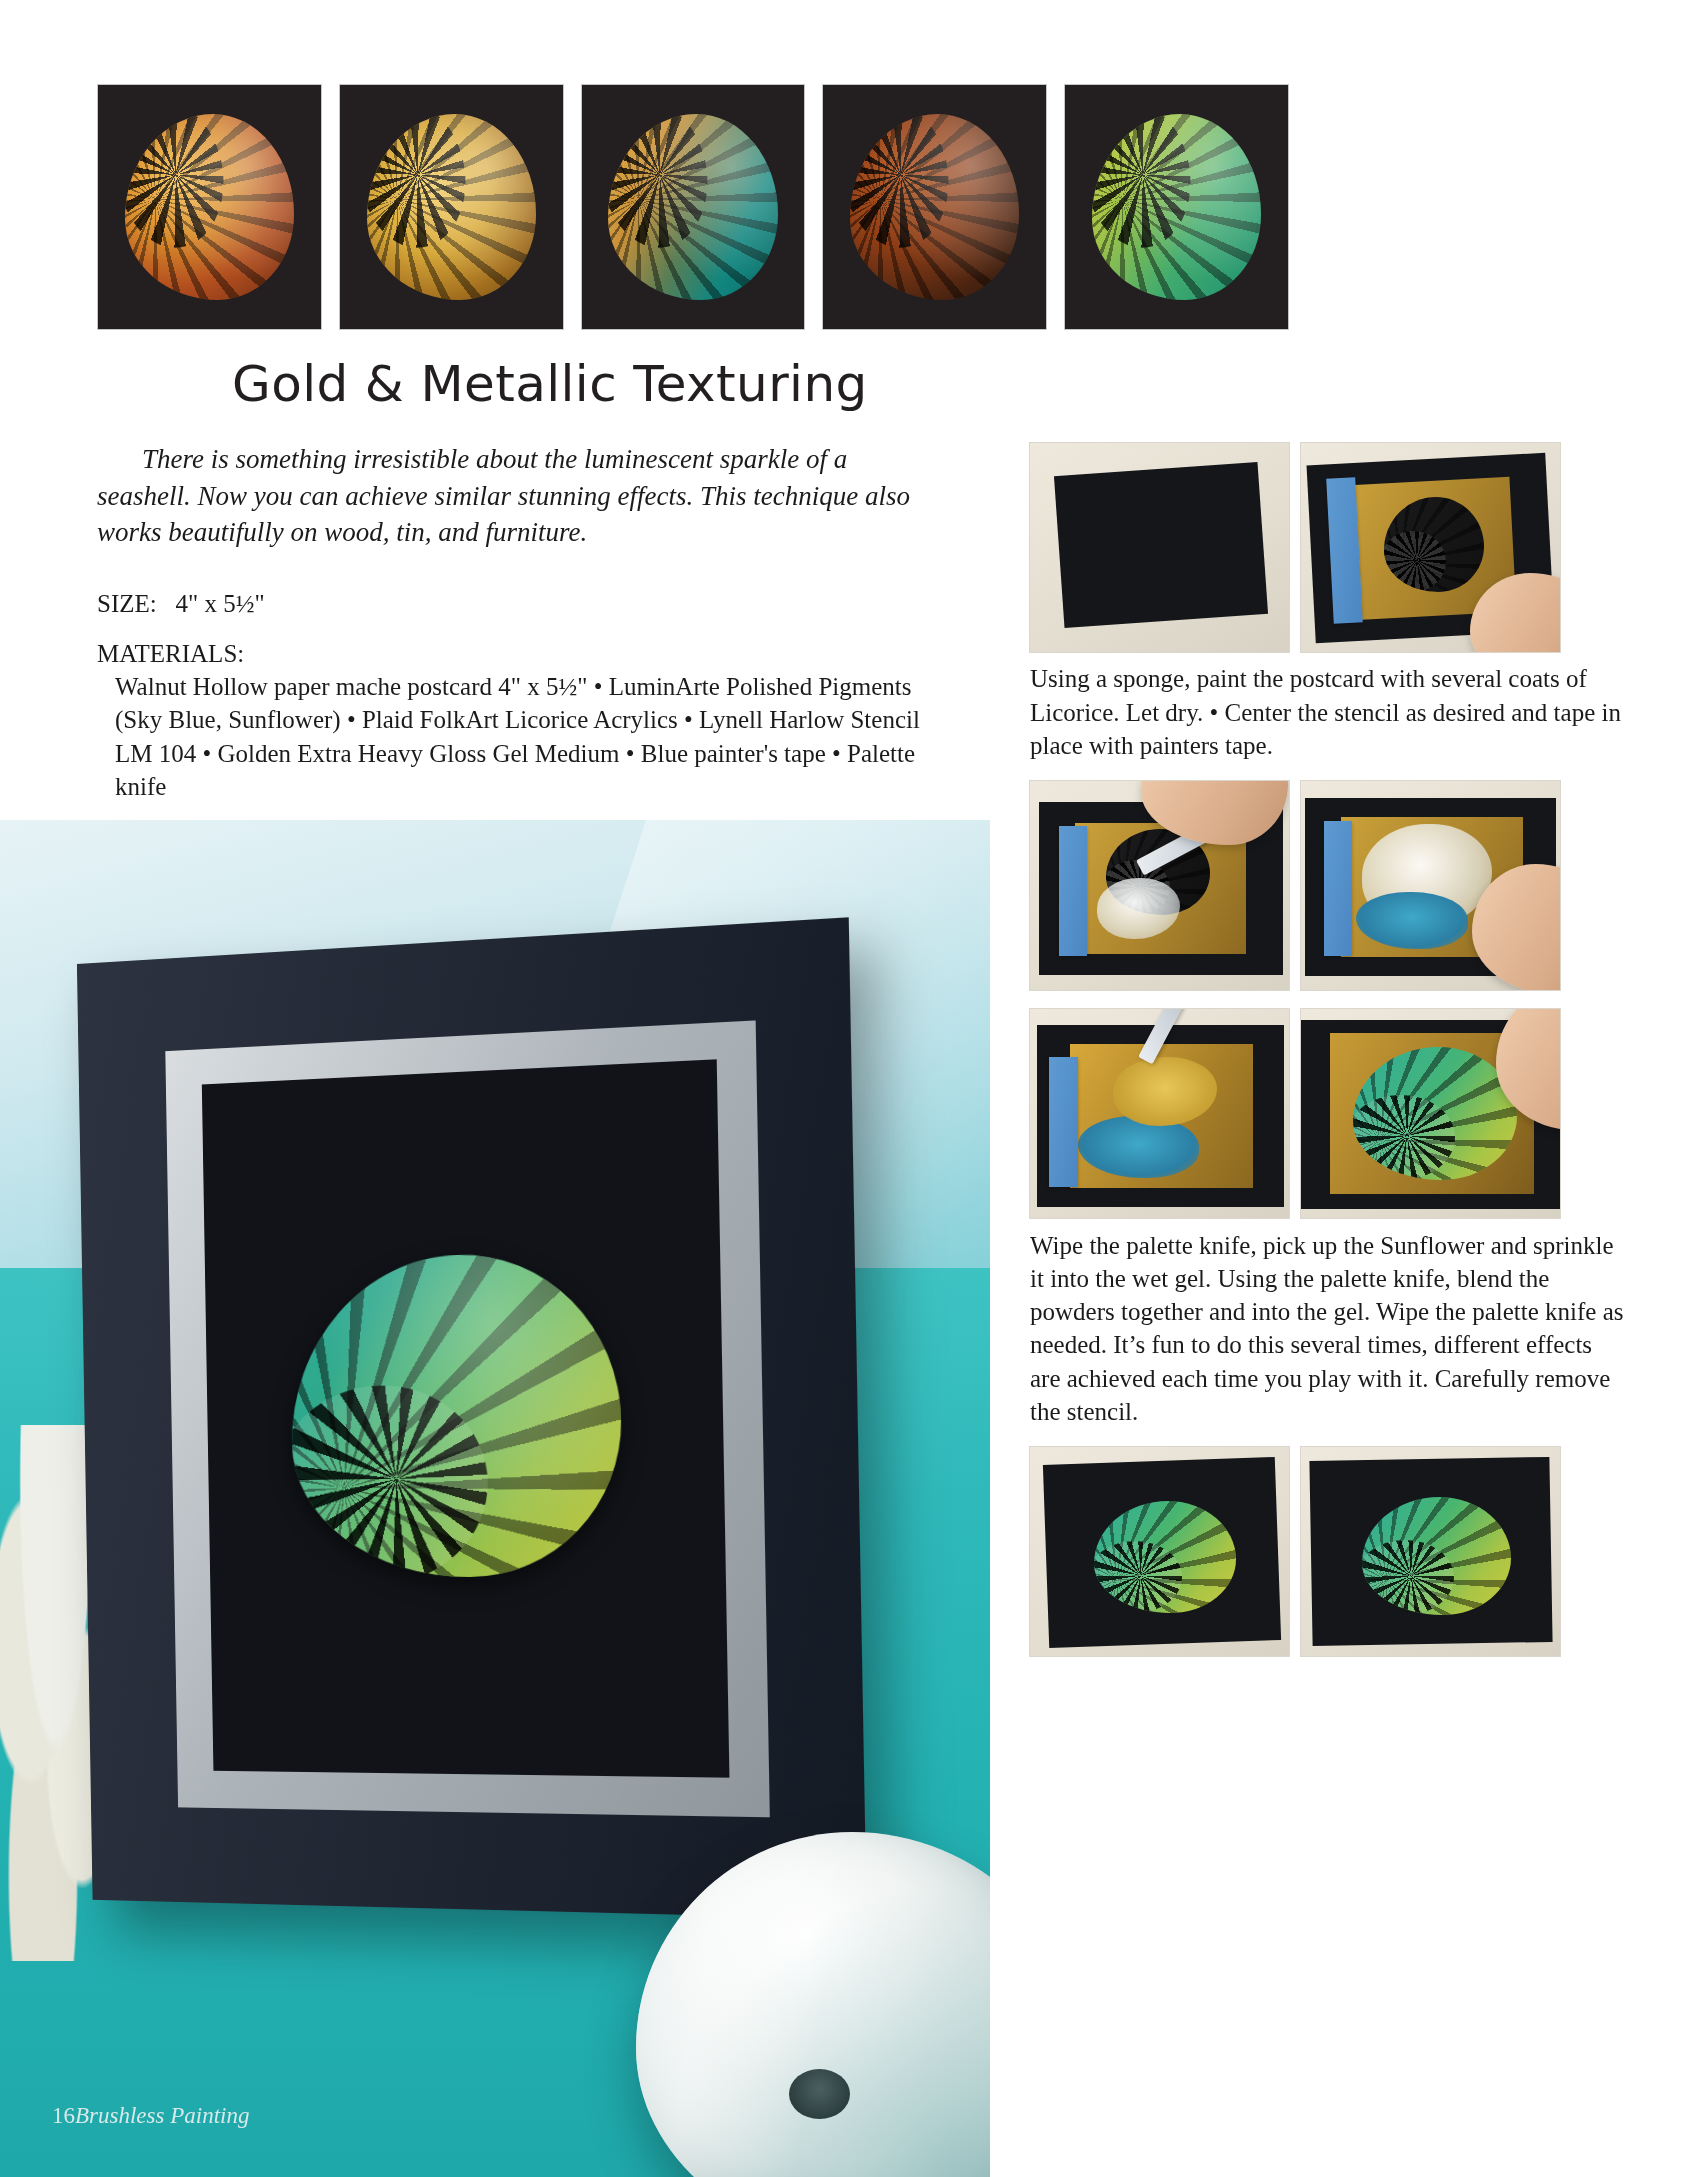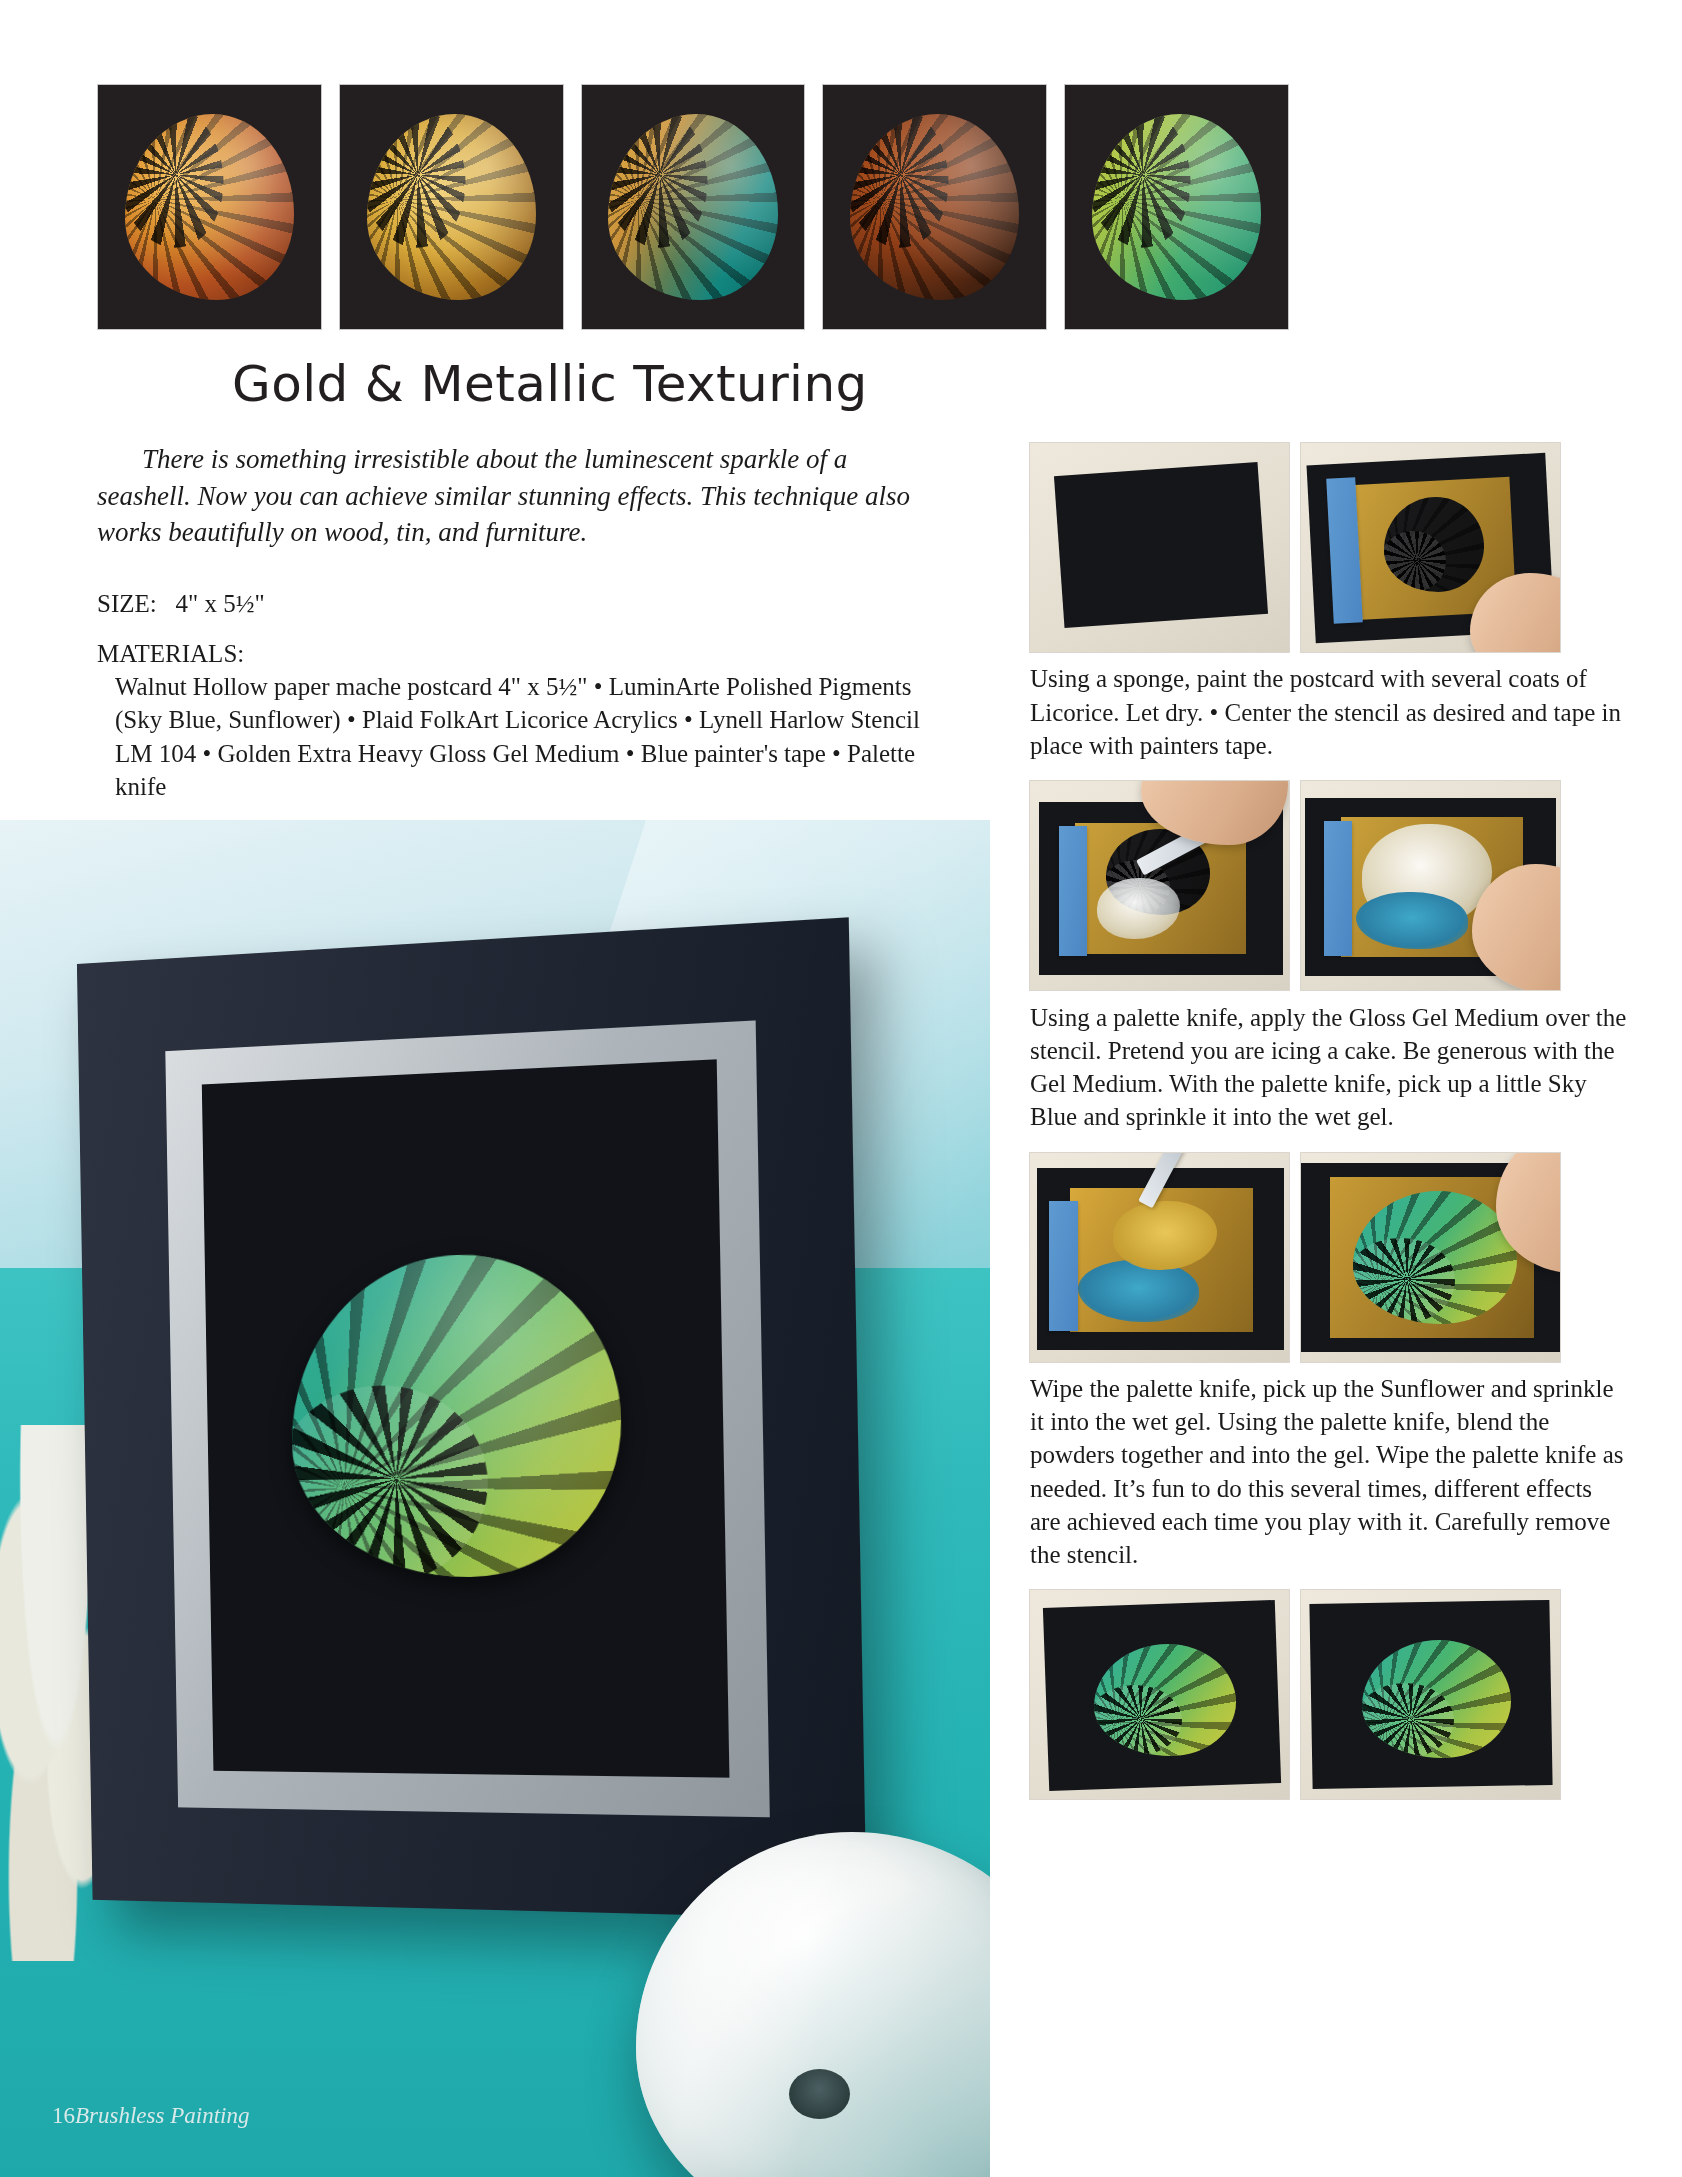--- a/index.html
+++ b/index.html
@@ -444,21 +444,20 @@
       <div class="photo">
         <div class="table-bg"></div>
         <div class="card" style="left:3.5px;top:17.3px;width:251px;height:178px;"></div>
         <div class="gold" style="left:40px;top:36px;width:182px;height:140px;"></div>
         <div class="gel" style="left:61px;top:43px;width:130px;height:104px;"></div>
         <div class="blue-powder" style="left:55px;top:111px;width:112px;height:57px;"></div>
         <div class="tape" style="left:22.5px;top:40px;width:28px;height:135px;"></div>
         <div class="hand" style="left:171px;top:83px;width:138px;height:130px;"></div>
       </div>
     </div>
-    <div class="caption">Using a palette knife, apply the Gloss Gel Medium over the stencil. Pretend you are icing a cake. Be generous with the Gel Medium. With the palette knife, pick up a little Sky Blue and sprinkle it into the wet gel.</div>
   </div>
 
   <div class="step">
     <div class="pair">
       <div class="photo">
         <div class="table-bg"></div>
         <div class="card" style="left:7px;top:15.6px;width:247px;height:182px;"></div>
         <div class="gold" style="left:40px;top:35px;width:183px;height:144px;background:linear-gradient(120deg,#d8a93a,#a87f28 60%,#8a6820);"></div>
         <div class="blue-powder" style="left:48px;top:107px;width:121px;height:62px;"></div>
         <div class="gel" style="left:83px;top:48px;width:104px;height:69px;background:radial-gradient(ellipse at 50% 45%,#e8c757,#c79f33 70%,rgba(199,159,51,.3));"></div>

